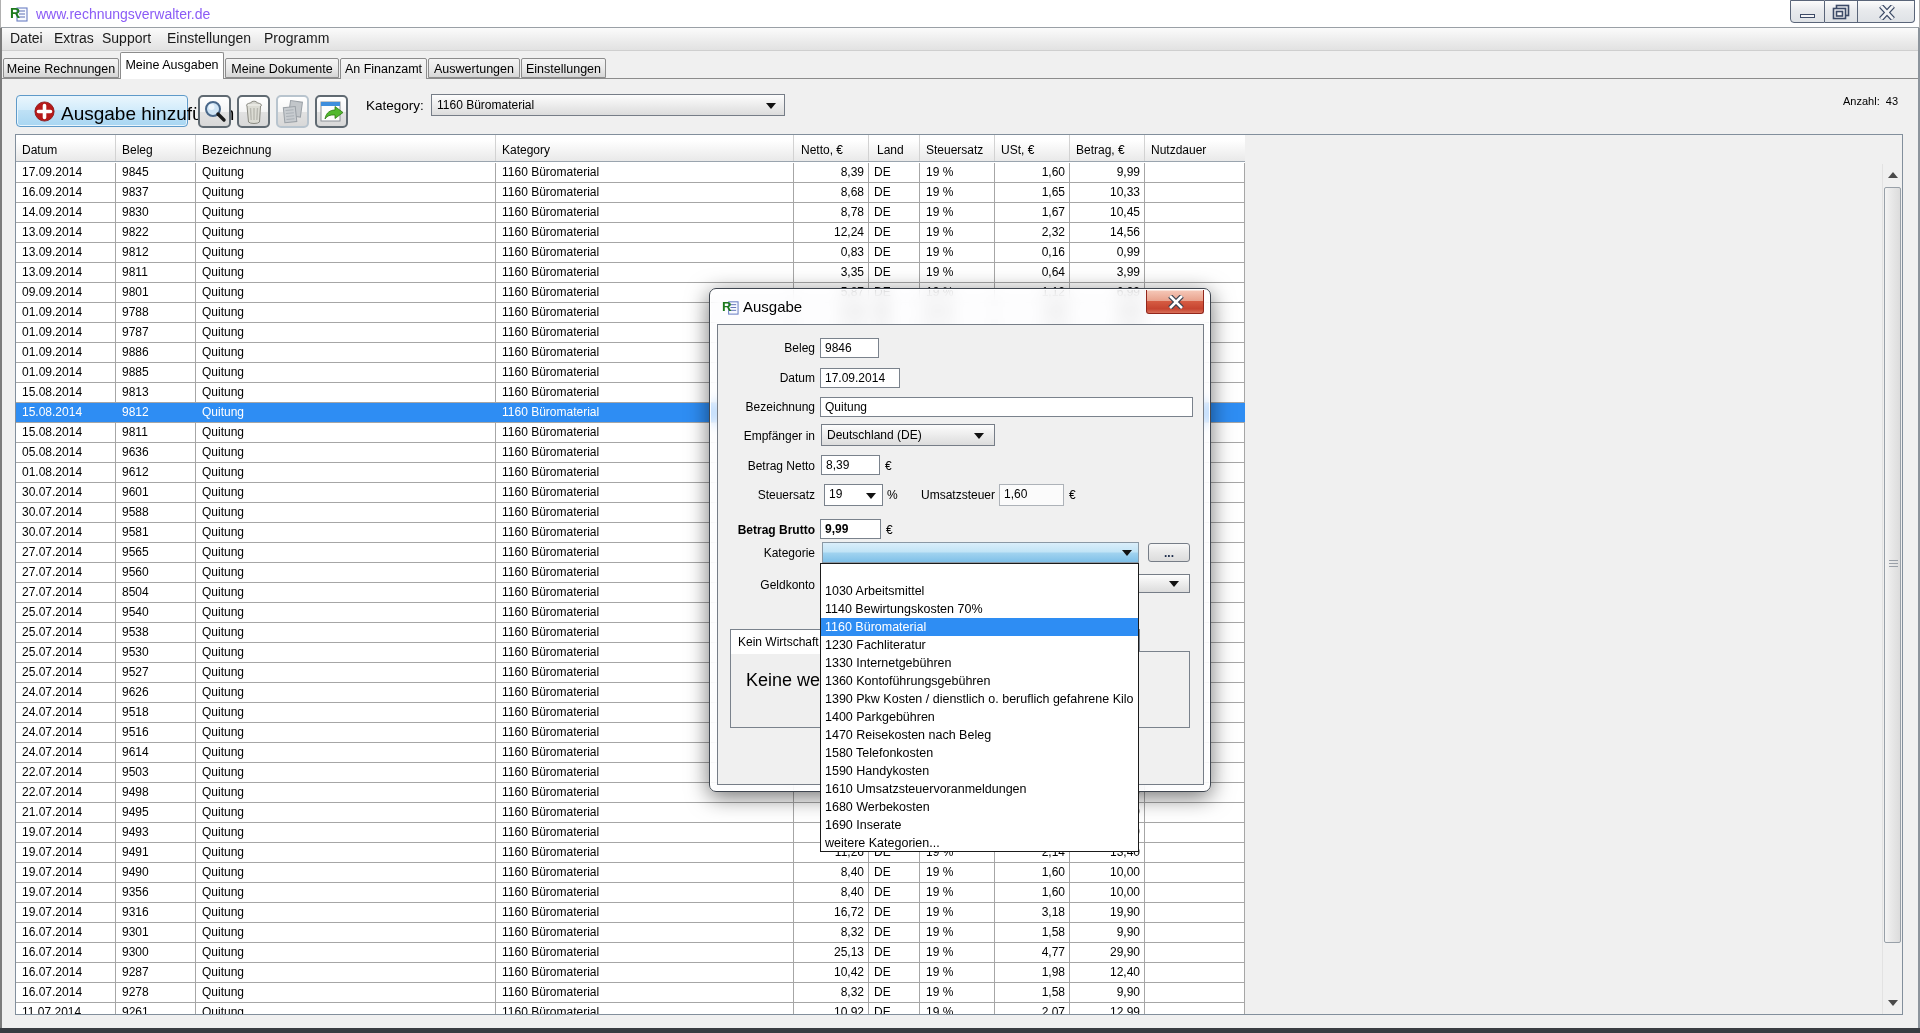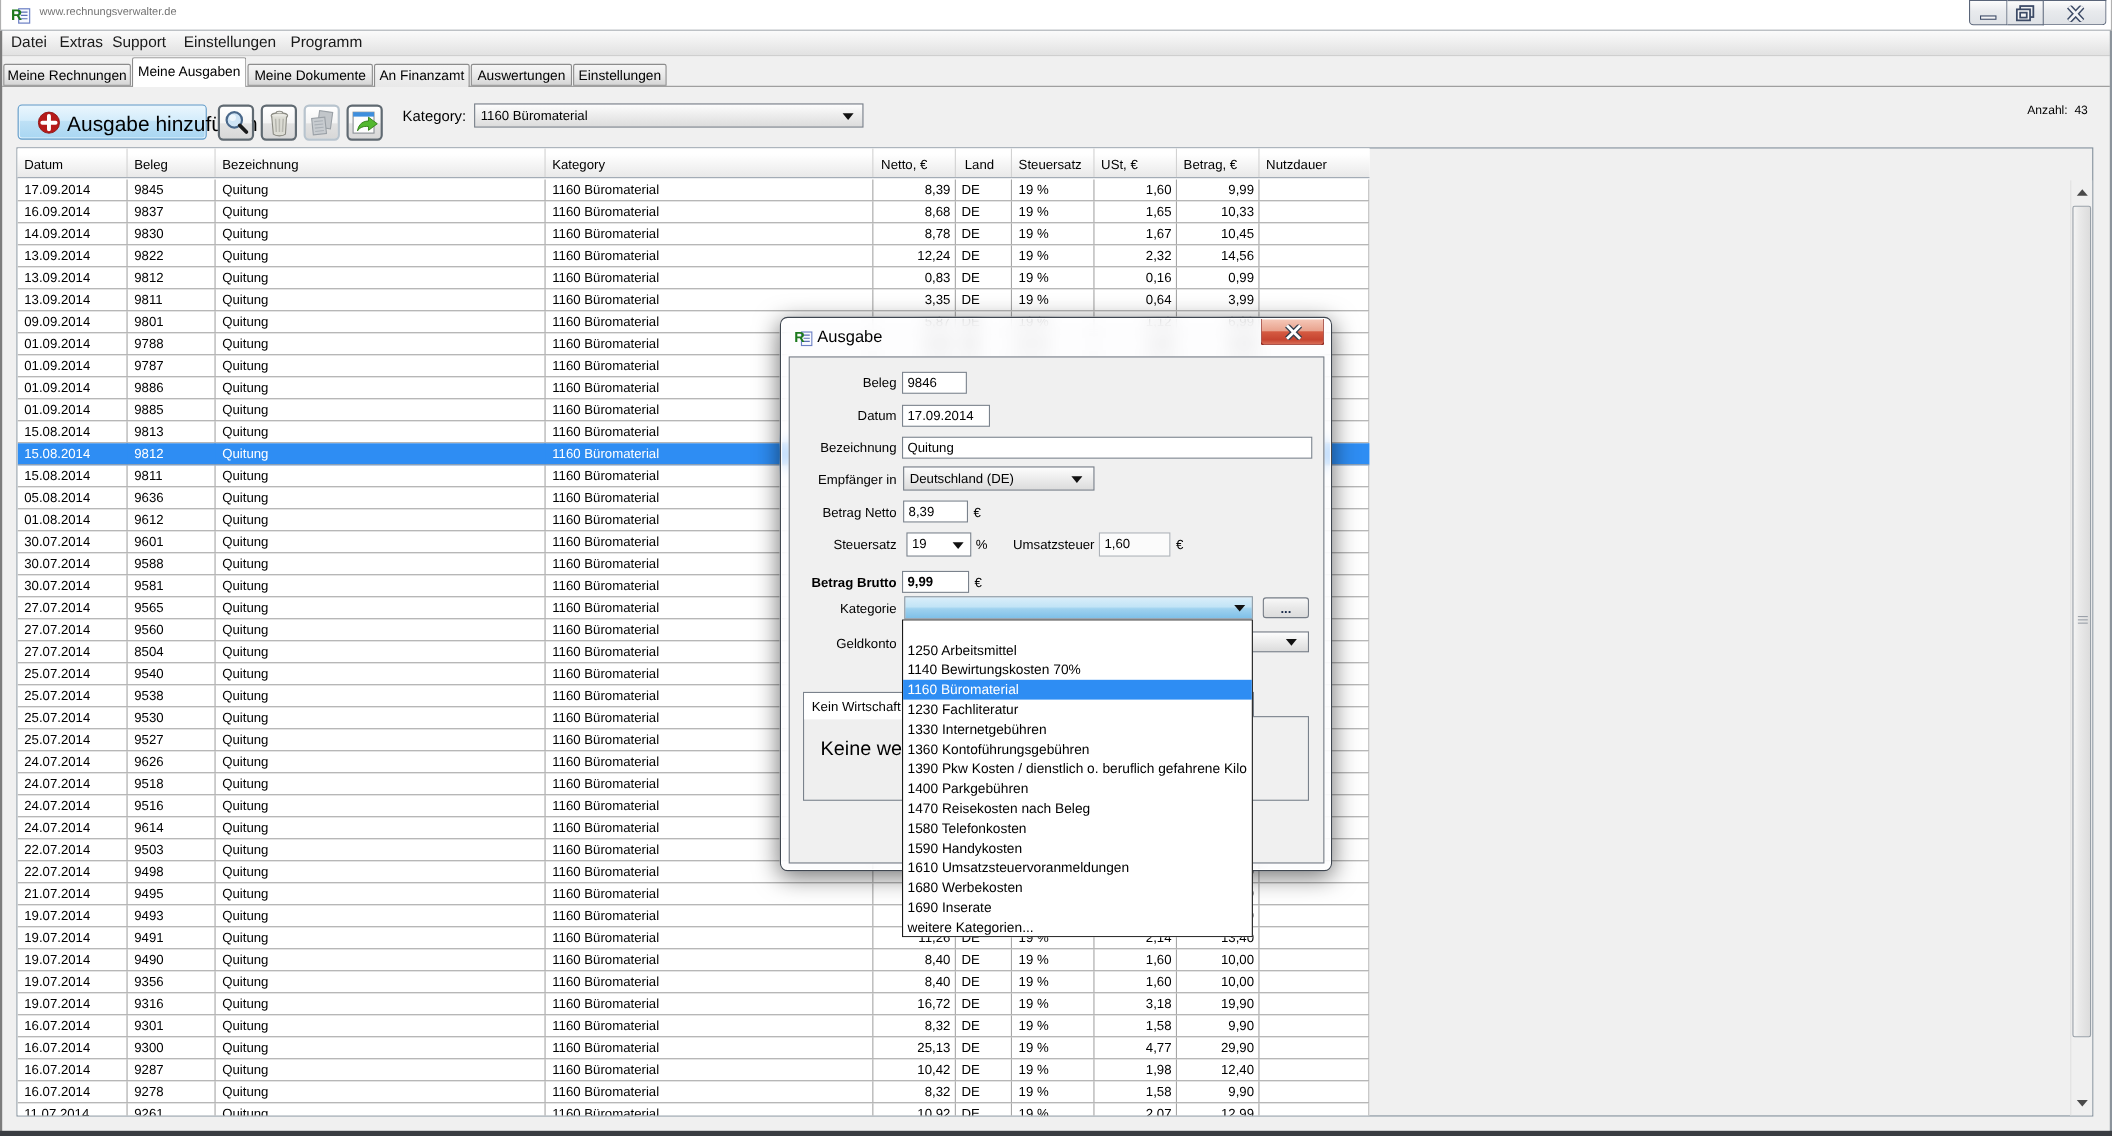--- a/index.html
+++ b/index.html
@@ -1,18 +1,18 @@
 <!DOCTYPE html>
 <html><head><meta charset="utf-8">
 <style>
 *{margin:0;padding:0;box-sizing:border-box}
 html,body{width:1920px;height:1033px;overflow:hidden;font-family:"Liberation Sans",sans-serif;background:#f0f0f0}
 .abs{position:absolute}
 #titlebar{position:absolute;left:0;top:0;width:1920px;height:28px;background:#fff;border-bottom:1px solid #9aa0a6}
-#title{position:absolute;left:36px;top:6px;font-size:10px;color:#737373}
+#title{position:absolute;left:36px;top:6px;font-size:14px;color:#8b5cf6}
 #winbtns{position:absolute;right:5px;top:0;height:24px}
 .wbtn{position:absolute;top:0;height:23px;background:linear-gradient(#fcfcfc,#e8eaed 45%,#dfe2e6);border:1px solid #5a6579}
 #wmin{left:0;width:35px;border-radius:0 0 0 4px}
 #wmax{left:35px;width:33px;border-left:none}
 #wclose{left:68px;width:57px;border-left:none;border-radius:0 0 4px 0}
 .wglyph{position:absolute;color:#3c4a66}
 #menubar{position:absolute;left:2px;top:28px;width:1916px;height:23px;background:linear-gradient(#fbfbfb,#e9e9e9 70%,#e2e2e2);border-bottom:1px solid #cfcfcf}
 .mitem{position:absolute;top:2px;font-size:14px;color:#1a1a1a}
 #tabstrip{position:absolute;left:2px;top:51px;width:1916px;height:28px}
 #tabline{position:absolute;left:0;top:27px;width:1916px;height:1px;background:#8c8c8c}
@@ -741,21 +741,21 @@
       </div>
   <div class="abs" style="left:12px;top:304px;width:410px;height:99px;border:1px solid #7a828c;background:#efefef"></div>
   <div class="abs" style="left:13px;top:305px;width:408px;height:24px;background:#fff"></div>
   <div class="abs" style="left:20px;top:310px;font-size:12px">Kein Wirtschaft</div>
   <div class="abs" style="left:104px;top:326px;width:368px;height:77px;border:1px solid #7a828c;background:#f0f0f0"></div>
   <div class="abs" style="left:28px;top:345px;font-size:18px">Keine weitere</div>
  </div>
 </div>
 <div id="droplist">
  <div class="li">&nbsp;</div>
- <div class="li">1250 Arbeitsmittel</div>
+ <div class="li">1030 Arbeitsmittel</div>
  <div class="li">1140 Bewirtungskosten 70%</div>
  <div class="li hl">1160 Büromaterial</div>
  <div class="li">1230 Fachliteratur</div>
  <div class="li">1330 Internetgebühren</div>
  <div class="li">1360 Kontoführungsgebühren</div>
  <div class="li">1390 Pkw Kosten / dienstlich o. beruflich gefahrene Kilo</div>
  <div class="li">1400 Parkgebühren</div>
  <div class="li">1470 Reisekosten nach Beleg</div>
  <div class="li">1580 Telefonkosten</div>
  <div class="li">1590 Handykosten</div>

